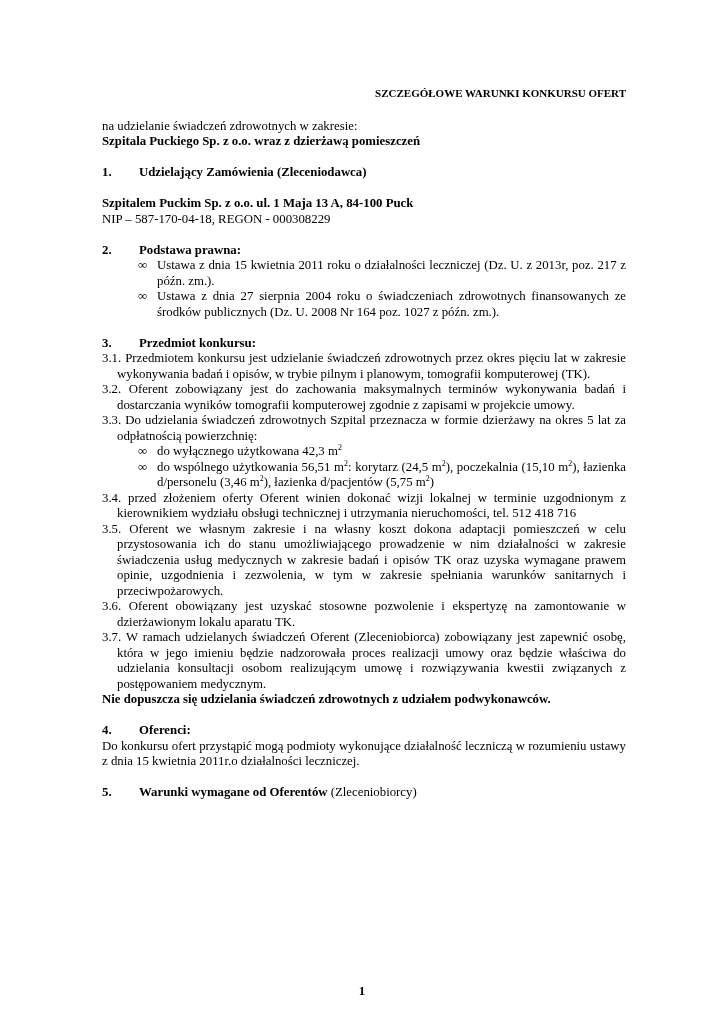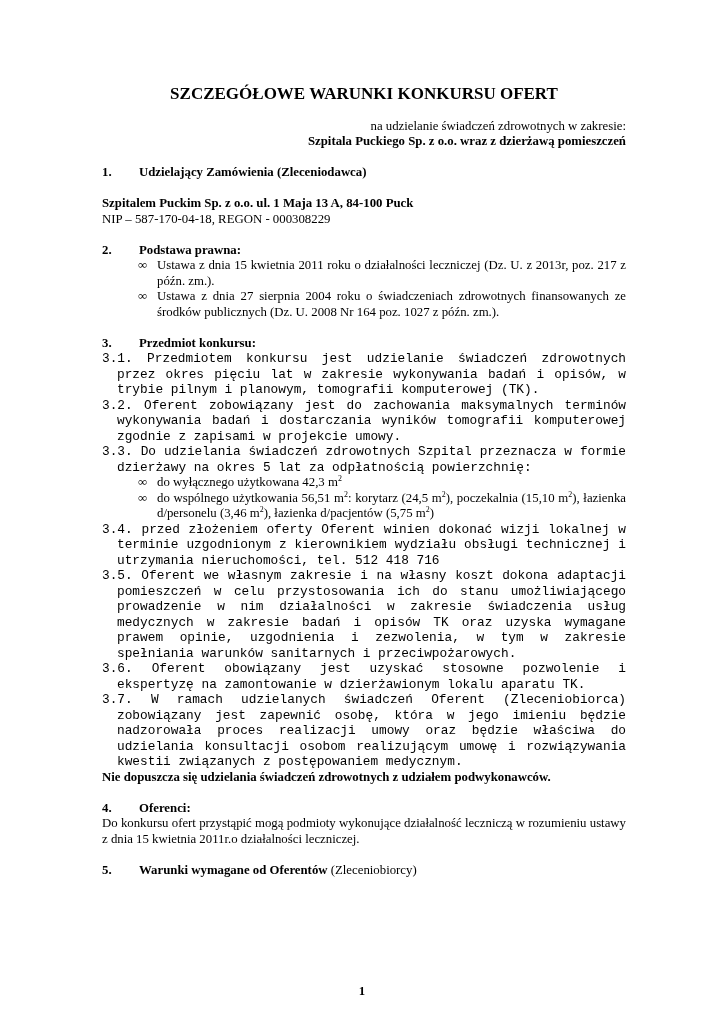--- a/index.html
+++ b/index.html
@@ -12,36 +12,35 @@
     background: #ffffff;
     color: #000000;
     font-family: "Liberation Serif", "DejaVu Serif", serif;
     font-size: 12.8px;
     line-height: 15.5px;
     padding: 86px 98px 0 102px;
     overflow: hidden;
   }
   p { margin: 0; }
   .title {
-    text-align: center;
+    text-align: right;
     font-weight: bold;
-    font-size: 17px;
+    font-size: 11px;
     margin: 0 0 17px 0;
   }
-  .center { text-align: right; }
+  .center { text-align: left; }
   .bold { font-weight: bold; }
   .para { text-align: justify; }
   .gap-top { margin-top: 15.5px; }
   .sec-head { font-weight: bold; margin: 15.5px 0 0 0; }
   .sec-num { display: inline-block; width: 37px; }
   .item {
     padding-left: 15px;
     text-indent: -15px;
     text-align: justify;
-    font-family: Liberation Mono, monospace;
   }
   .bullet {
     margin-left: 36px;
     padding-left: 19px;
     text-indent: -19px;
     text-align: justify;
   }
   .marker { display: inline-block; width: 19px; text-indent: 0; }
   .note-indent { margin-left: 15px; font-weight: bold; text-align: justify; }
   .note { font-weight: bold; text-align: justify; }

